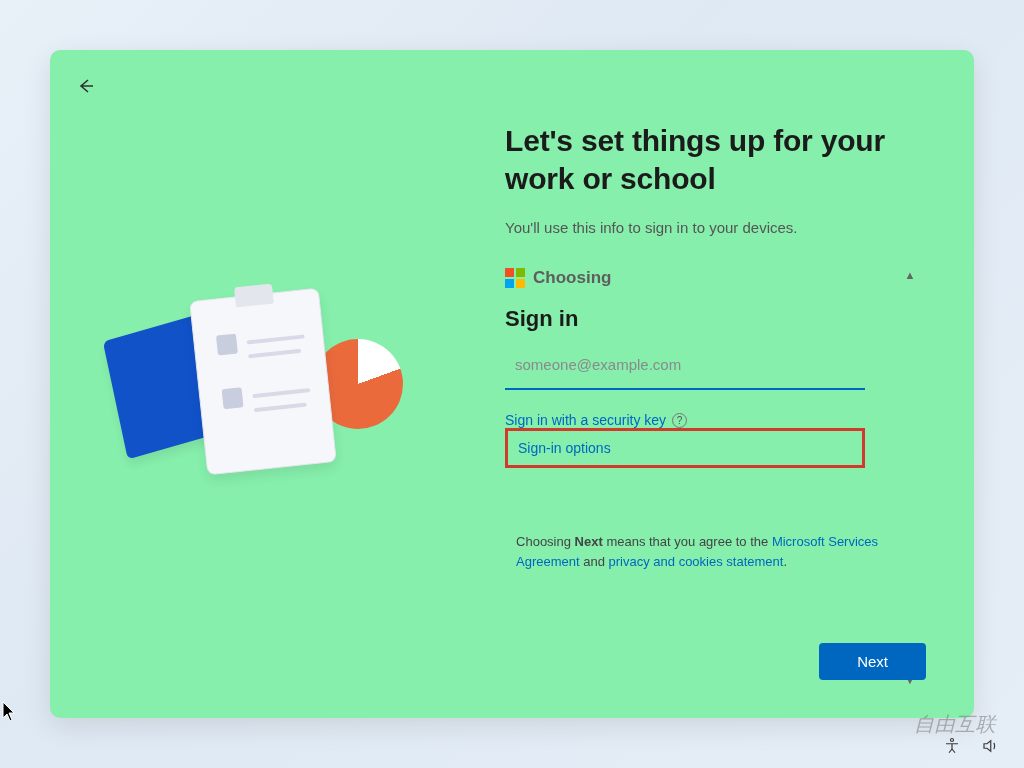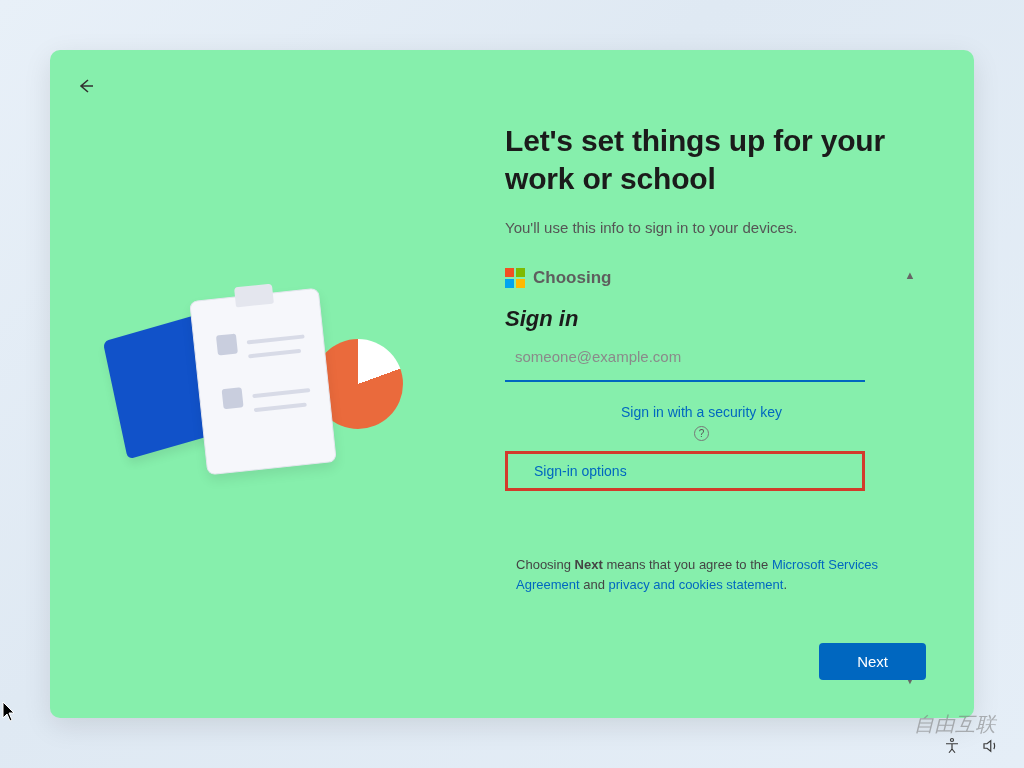--- a/index.html
+++ b/index.html
@@ -91,39 +91,39 @@
     padding-right: 20px;
     overflow: hidden;
   }
   .ms-brand { display:flex; align-items:center; gap:8px; margin-bottom:18px; }
   .ms-logo { width:20px; height:20px; display:grid; grid-template-columns:1fr 1fr; grid-template-rows:1fr 1fr; gap:2px;}
   .ms-logo span:nth-child(1){background:#f25022;}
   .ms-logo span:nth-child(2){background:#7fba00;}
   .ms-logo span:nth-child(3){background:#00a4ef;}
   .ms-logo span:nth-child(4){background:#ffb900;}
   .ms-text { font-size:17px; color:#5e5e5e; font-weight:600;}
-  .signin-h { font-size:22px; font-weight:600; color:#1b1b1b; margin-bottom:10px;font-style:italic;}
+  .signin-h { font-size:22px; font-weight:600; color:#1b1b1b; margin-bottom:18px;}
   .email {
     width: 100%; max-width: 360px;
     border: none; border-bottom: 2px solid #0067c0;
     padding: 6px 4px 15px 10px; font-size:15px; outline:none;
     color:#333; background:transparent;
   }
   .email::placeholder{ color:#8a8a8a; }
-  .link-row { margin-top:22px; display:flex; align-items:center; gap:6px;flex-direction:column;}
+  .link-row { margin-top:22px; display:flex; align-items:center; gap:6px;}
   .text-link { color:#0067c0; font-size:14px; cursor:pointer; text-decoration:none;}
   .help-icon{
     width:15px;height:15px;border:1px solid #777;border-radius:50%;
     display:inline-flex;align-items:center;justify-content:center;
     font-size:10px;color:#555;
   }
   .highlight-box{
-    margin-top:10px;
+    margin-top:0;
     border:3px solid #d23b2b;
-    padding:8px 26px;
+    padding:8px 10px;
     width: 360px;
   }
   .agreement{
     margin-top:64px; font-size:13px; color:#444; max-width:370px; line-height:1.5;margin-left:11px;
   }
   .agreement b{ font-weight:700;}
   .agreement a{ color:#0067c0; text-decoration:none; cursor:pointer;}
   .scrollbar{
     position:absolute; right:0; top:0; bottom:0; width:16px;
     display:flex; flex-direction:column; justify-content:space-between; align-items:center;

